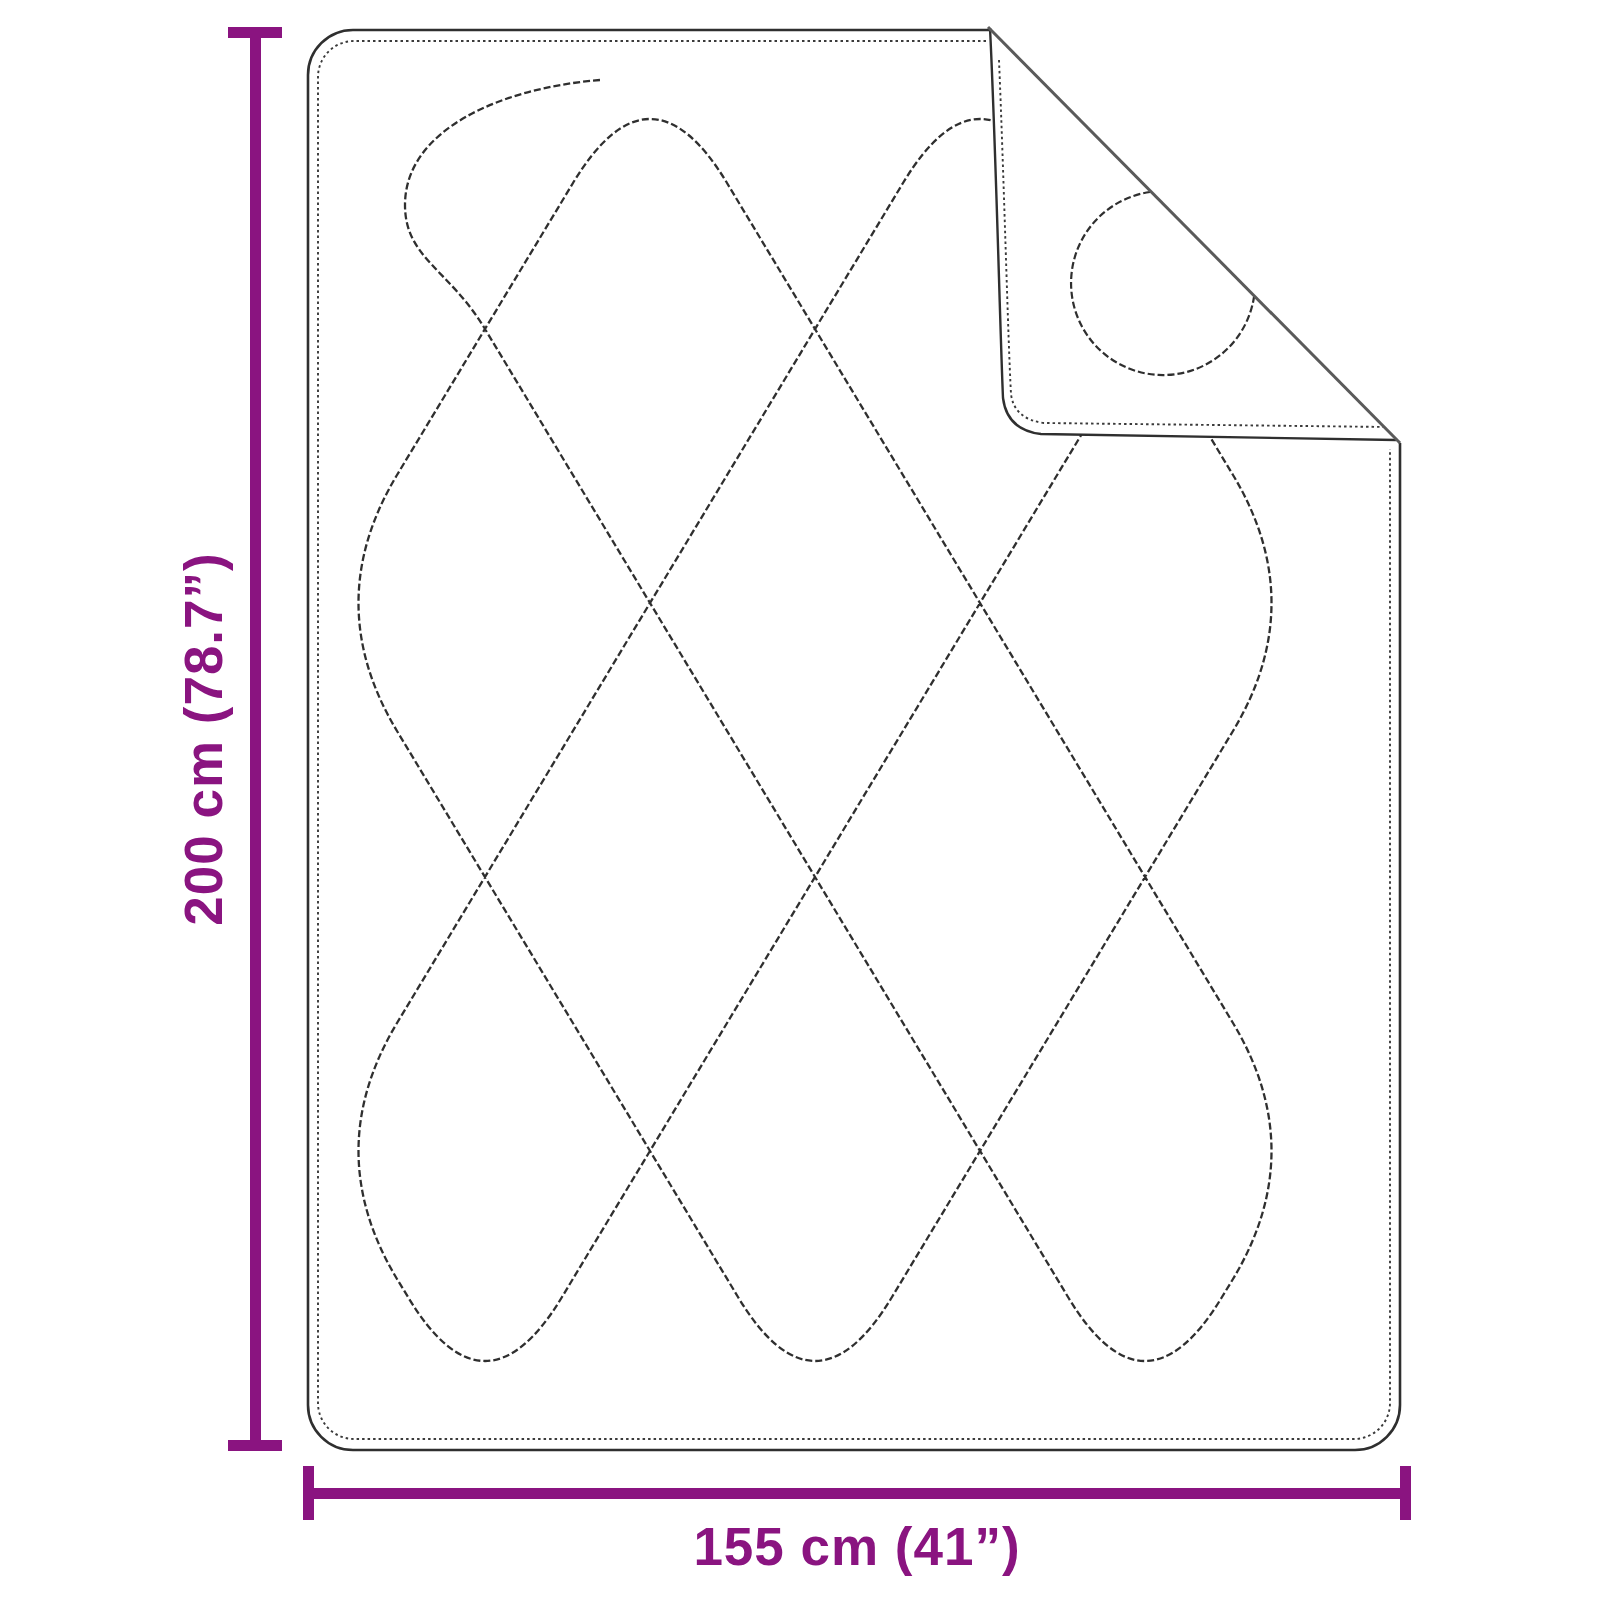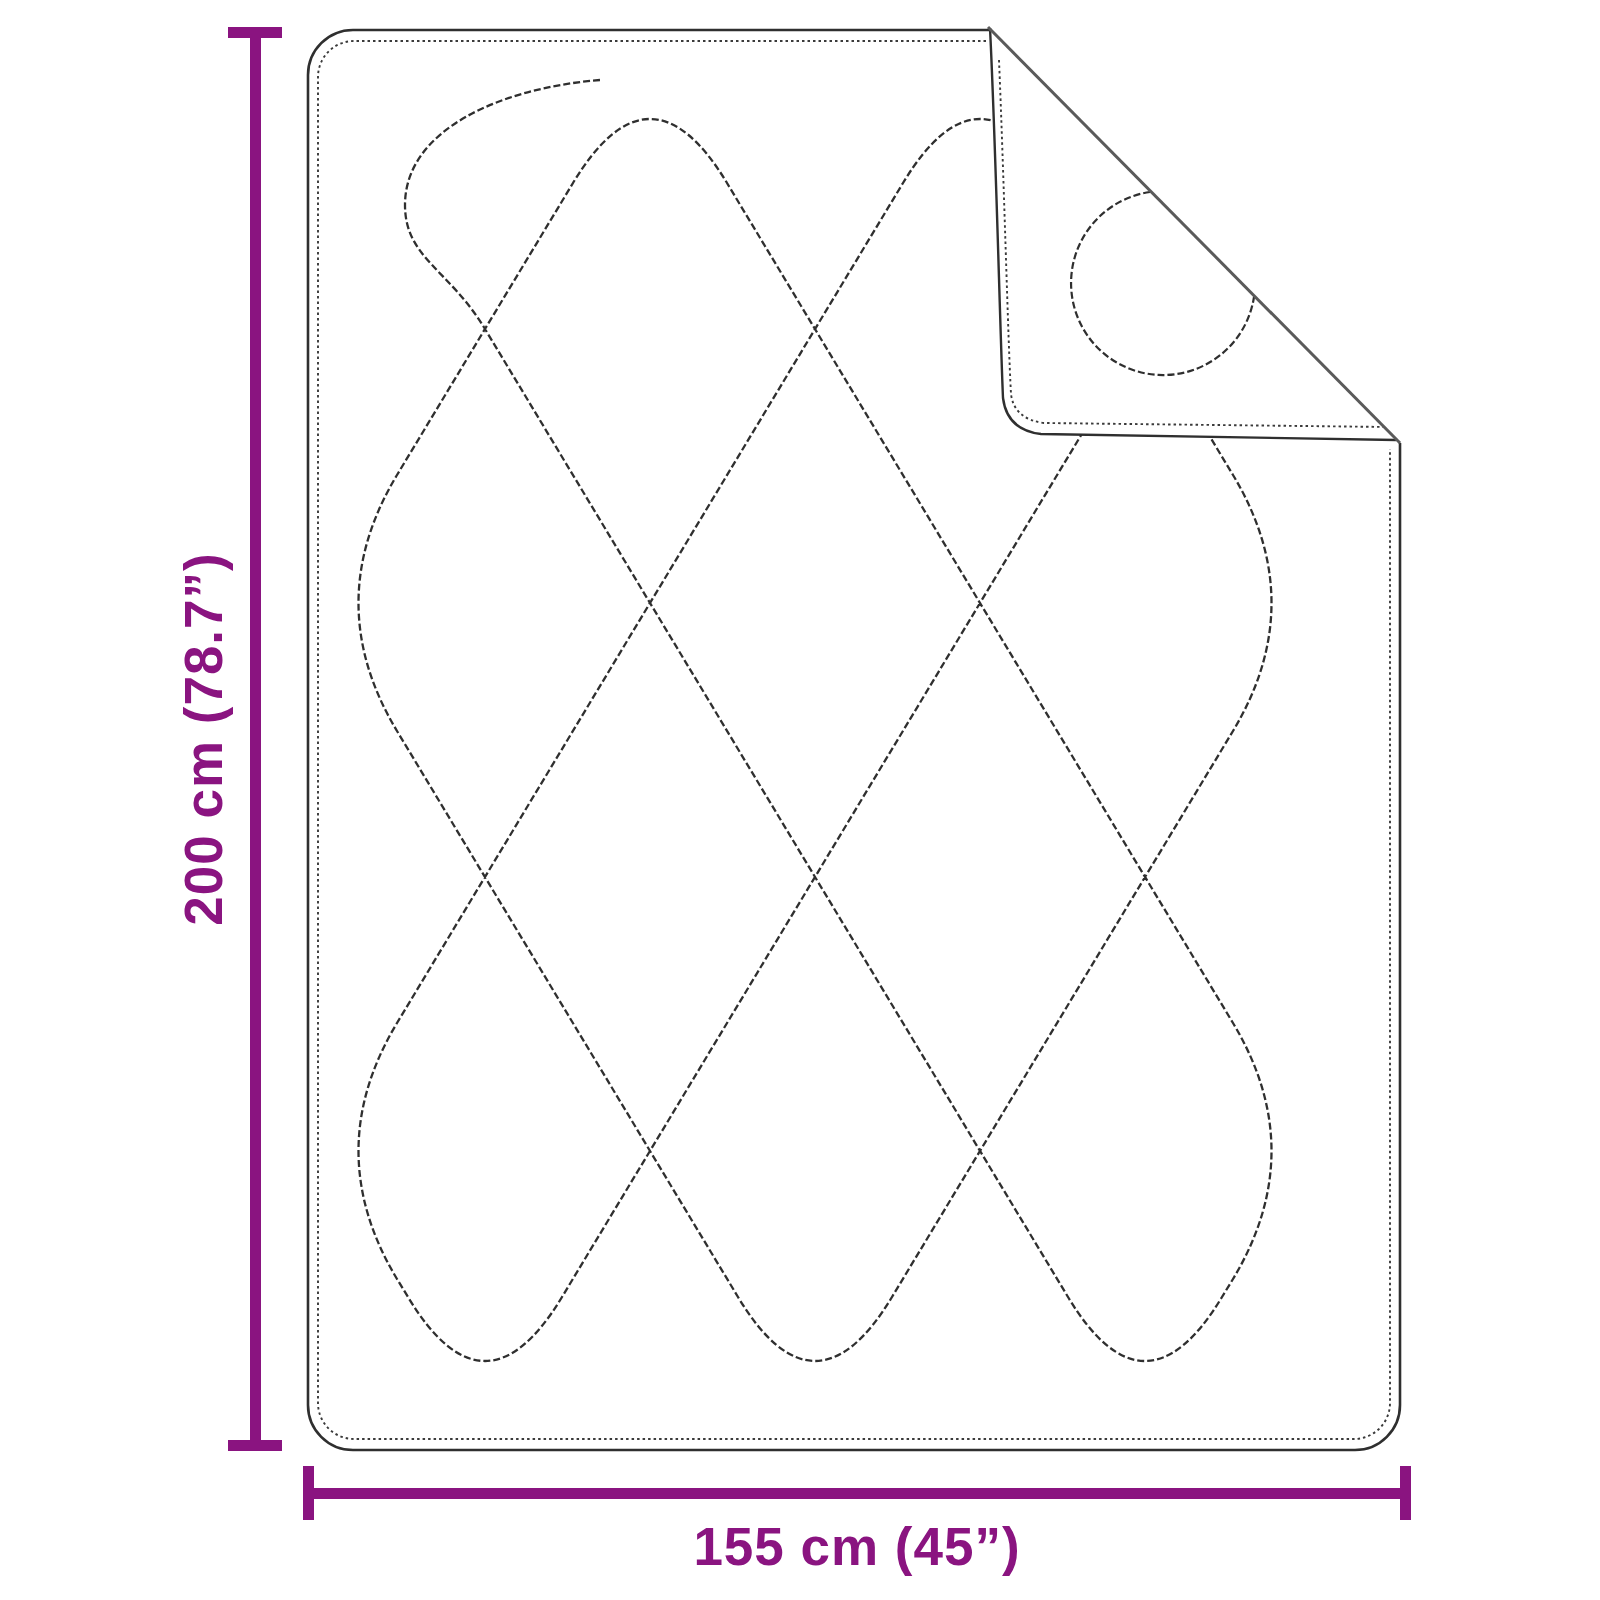--- a/index.html
+++ b/index.html
@@ -73,15 +73,15 @@
   </svg>
 
   <div class="dim" id="v-stem"></div>
   <div class="dim" id="v-cap-top"></div>
   <div class="dim" id="v-cap-bottom"></div>
   <div class="dim-label" id="height-label">200 cm (78.7”)</div>
 
   <div class="dim" id="h-stem"></div>
   <div class="dim" id="h-cap-left"></div>
   <div class="dim" id="h-cap-right"></div>
-  <div class="dim-label" id="width-label">155 cm (45”)</div>
+  <div class="dim-label" id="width-label">155 cm (41”)</div>
 
 </div>
 
 </body></html>

